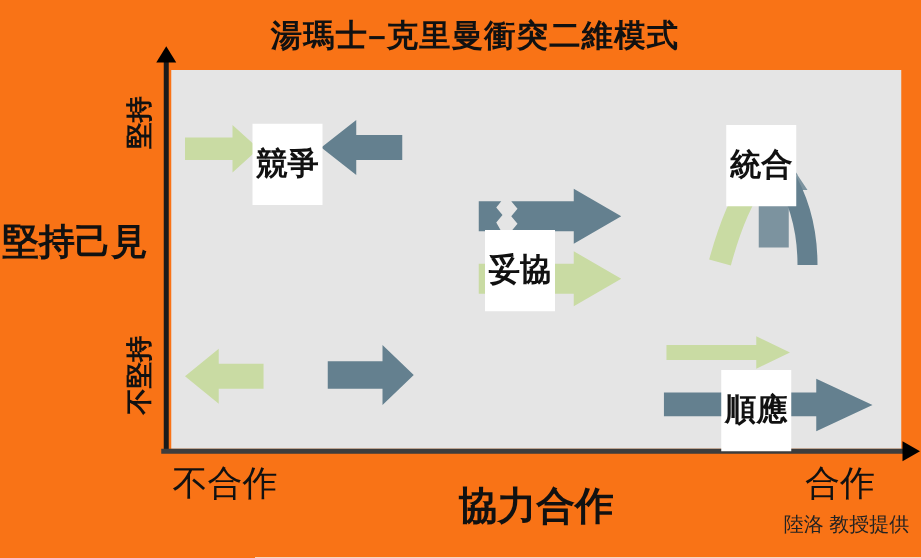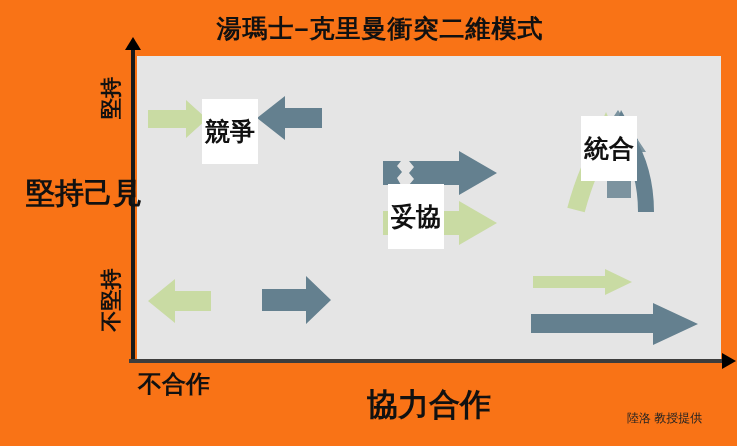--- a/index.html
+++ b/index.html
@@ -14,33 +14,33 @@
 
   .y-axis-line { position:absolute; left:131px; top:48px; width:4px; height:314px; background:#1a1a1a; }
   .y-axis-head { position:absolute; left:125px; top:37px; width:0; height:0;
                  border-left:8px solid transparent; border-right:8px solid transparent;
                  border-bottom:13px solid #000; }
   .x-axis-line { position:absolute; left:129px; top:359px; width:596px; height:4px; background:#3d3d3d; }
   .x-axis-head { position:absolute; left:722px; top:353px; width:0; height:0;
                  border-top:8px solid transparent; border-bottom:8px solid transparent;
                  border-left:14px solid #000; }
 
-  .y-main-label { position:absolute; left:2px; top:174px; font-size:29px; font-weight:bold;margin-left:24px; }
+  .y-main-label { position:absolute; left:2px; top:174px; font-size:29px; font-weight:bold; }
   .y-tick { position:absolute; transform:translate(-50%,-50%) rotate(-90deg);
             font-size:21px; font-weight:bold; white-space:nowrap; }
   .y-tick.top { left:111px; top:98px; }
   .y-tick.bottom { left:111px; top:300px; }
 
-  .x-tick { position:absolute; font-size:24px; font-weight:700;text-align:center; }
+  .x-tick { position:absolute; font-size:28px; font-weight:400;text-align:center; }
   .x-tick.left { left:138px; top:368px; }
   .x-tick.right { left:644px; top:368px; }
   .x-main-label { position:absolute; left:137px; top:384px; width:584px; text-align:center;
                   font-size:31px; font-weight:bold; }
 
-  .credit { position:absolute; left:627px; top:410px; font-size:12px; color:#222; }
+  .credit { position:absolute; left:627px; top:410px; font-size:16px; color:#222; }
 
   .mode-label { position:absolute; background:#ffffff; font-weight:bold; font-size:25px;
                 line-height:1.15; padding:18px 3px; z-index:5; white-space:nowrap;text-align:right; }
   .arrow-svg { position:absolute; z-index:2; }
 </style>
 </head>
 <body>
 
 <div id="canvas">
 
@@ -52,39 +52,40 @@
   <div class="y-axis-head"></div>
   <div class="x-axis-line"></div>
   <div class="x-axis-head"></div>
 
   <div class="y-main-label">堅持己見</div>
   <div class="y-tick top">堅持</div>
   <div class="y-tick bottom">不堅持</div>
 
   <div class="x-tick left">不合作</div>
   <div class="x-main-label">協力合作</div>
+  <div class="x-tick right">合作</div>
 
   <div class="credit">陸洛  教授提供</div>
 
   <svg class="arrow-svg" style="left:148px; top:99px;" width="60" height="40" viewBox="0 0 60 40">
     <polygon points="0,11 38,11 38,1 59,20 38,39 38,29 0,29" fill="#c9dba3"></polygon>
   </svg>
   <svg class="arrow-svg" style="left:256px; top:95px;" width="66" height="46" viewBox="0 0 66 46">
     <polygon points="66,13 29,13 29,1 1,23 29,45 29,33 66,33" fill="#64808f"></polygon>
   </svg>
   <div class="mode-label" style="left:202px; top:99px;">競爭</div>
 
   <svg class="arrow-svg" style="left:560px; top:98px;" width="112" height="118" viewBox="0 0 112 118">
     <path d="M16,112 Q28,68 44,46" fill="none" stroke="#c9dba3" stroke-width="18"></path>
     <polygon points="30,50 60,46 46,14" fill="#c9dba3"></polygon>
     <polygon points="58,12 86,54 71,54 71,100 47,100 47,54 30,54" fill="rgba(100,128,143,0.82)"></polygon>
     <path d="M86,114 Q86,72 66,40" fill="none" stroke="#64808f" stroke-width="16"></path>
     <polygon points="50,46 78,42 61,12" fill="#64808f"></polygon>
   </svg>
-  <div class="mode-label" style="left:581px; top:100px;margin-top:16px;">統合</div>
+  <div class="mode-label" style="left:581px; top:100px;">統合</div>
 
   <svg class="arrow-svg" style="left:381px; top:149px;" width="118" height="48" viewBox="0 0 118 48">
     <polygon points="2,12 20,12 16,17 21,23 16,29 20,36 2,36" fill="#64808f"></polygon>
     <polygon points="28,12 78,12 78,2 116,24 78,46 78,36 28,36 33,30 28,24 33,18" fill="#64808f"></polygon>
   </svg>
   <svg class="arrow-svg" style="left:381px; top:199px;" width="118" height="48" viewBox="0 0 118 48">
     <polygon points="2,12 20,12 16,17 21,23 16,29 20,36 2,36" fill="#c9dba3"></polygon>
     <polygon points="28,12 78,12 78,2 116,24 78,46 78,36 28,36 33,30 28,24 33,18" fill="#c9dba3"></polygon>
   </svg>
   <div class="mode-label" style="left:388px; top:184px;">妥協</div>
@@ -95,14 +96,15 @@
   <svg class="arrow-svg" style="left:262px; top:274px;" width="70" height="52" viewBox="0 0 70 52">
     <polygon points="0,15 44,15 44,2 69,26 44,50 44,37 0,37" fill="#64808f"></polygon>
   </svg>
 
   <svg class="arrow-svg" style="left:533px; top:268px;" width="100" height="28" viewBox="0 0 100 28">
     <polygon points="0,8 72,8 72,1 99,14 72,27 72,20 0,20" fill="#c9dba3"></polygon>
   </svg>
   <svg class="arrow-svg" style="left:531px; top:302px;" width="168" height="44" viewBox="0 0 168 44">
     <polygon points="0,12 122,12 122,1 167,22 122,43 122,31 0,31" fill="#64808f"></polygon>
   </svg>
+  <div class="mode-label" style="left:577px; top:296px;">順應</div>
 
 </div>
 
 </body></html>

